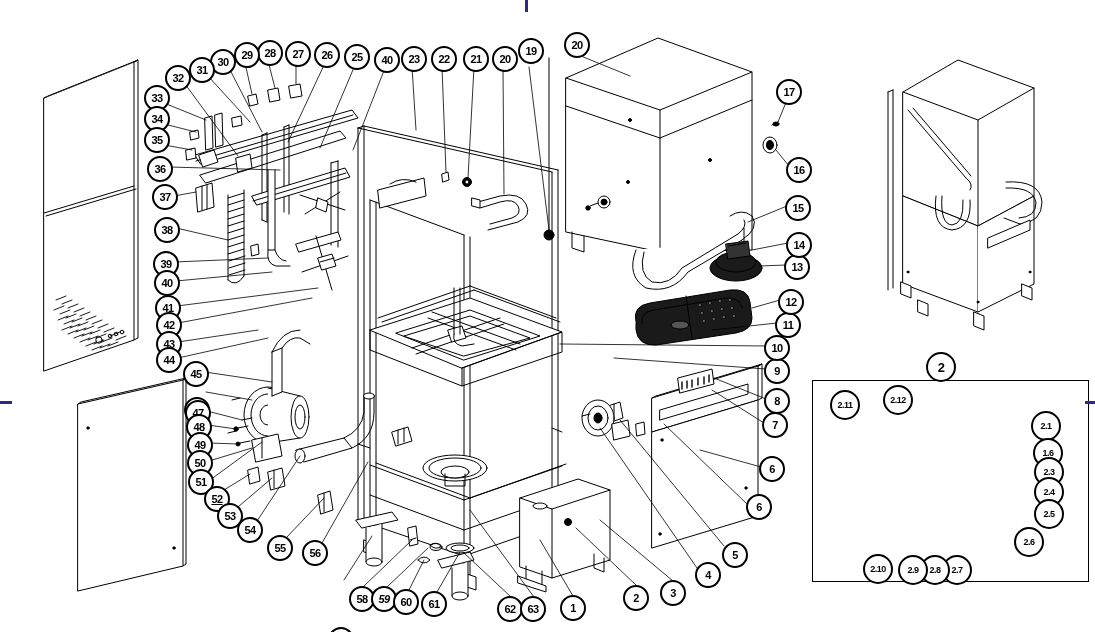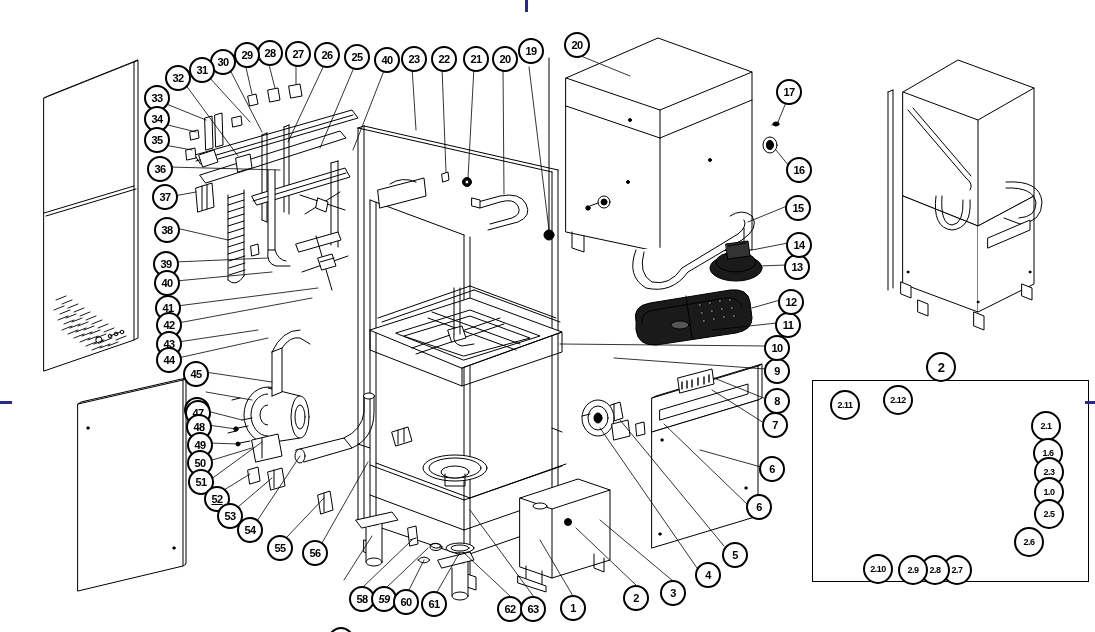--- a/index.html
+++ b/index.html
@@ -670,21 +670,21 @@
       <div class="callout c-main" style="left: 404px; top: 600px;">60</div>
       <div class="callout c-main" style="left: 432px; top: 602px;">61</div>
       <div class="callout c-main" style="left: 508px; top: 607px;">62</div>
       <div class="callout c-main" style="left: 531px; top: 607px;">63</div>
     </div>
   <div id="inset-callout-layer">
       <div class="callout c-big" style="left: 939px; top: 365px;">2</div>
       <div class="callout c-sub" style="left: 1044px; top: 424px;">2.1</div>
       <div class="callout c-sub" style="left: 1046px; top: 451px;">1.6</div>
       <div class="callout c-sub" style="left: 1047px; top: 470px;">2.3</div>
-      <div class="callout c-sub" style="left: 1047px; top: 490px;">1.0</div>
+      <div class="callout c-sub" style="left: 1047px; top: 490px;">2.4</div>
       <div class="callout c-sub" style="left: 1047px; top: 512px;">2.5</div>
       <div class="callout c-sub" style="left: 1027px; top: 540px;">2.6</div>
       <div class="callout c-sub" style="left: 955px; top: 568px;">2.7</div>
       <div class="callout c-sub" style="left: 933px; top: 568px;">2.8</div>
       <div class="callout c-sub" style="left: 911px; top: 568px;">2.9</div>
       <div class="callout c-sub" style="left: 876px; top: 567px;">2.10</div>
       <div class="callout c-sub" style="left: 843px; top: 403px;">2.11</div>
       <div class="callout c-sub" style="left: 896px; top: 398px;">2.12</div>
     </div>
 

